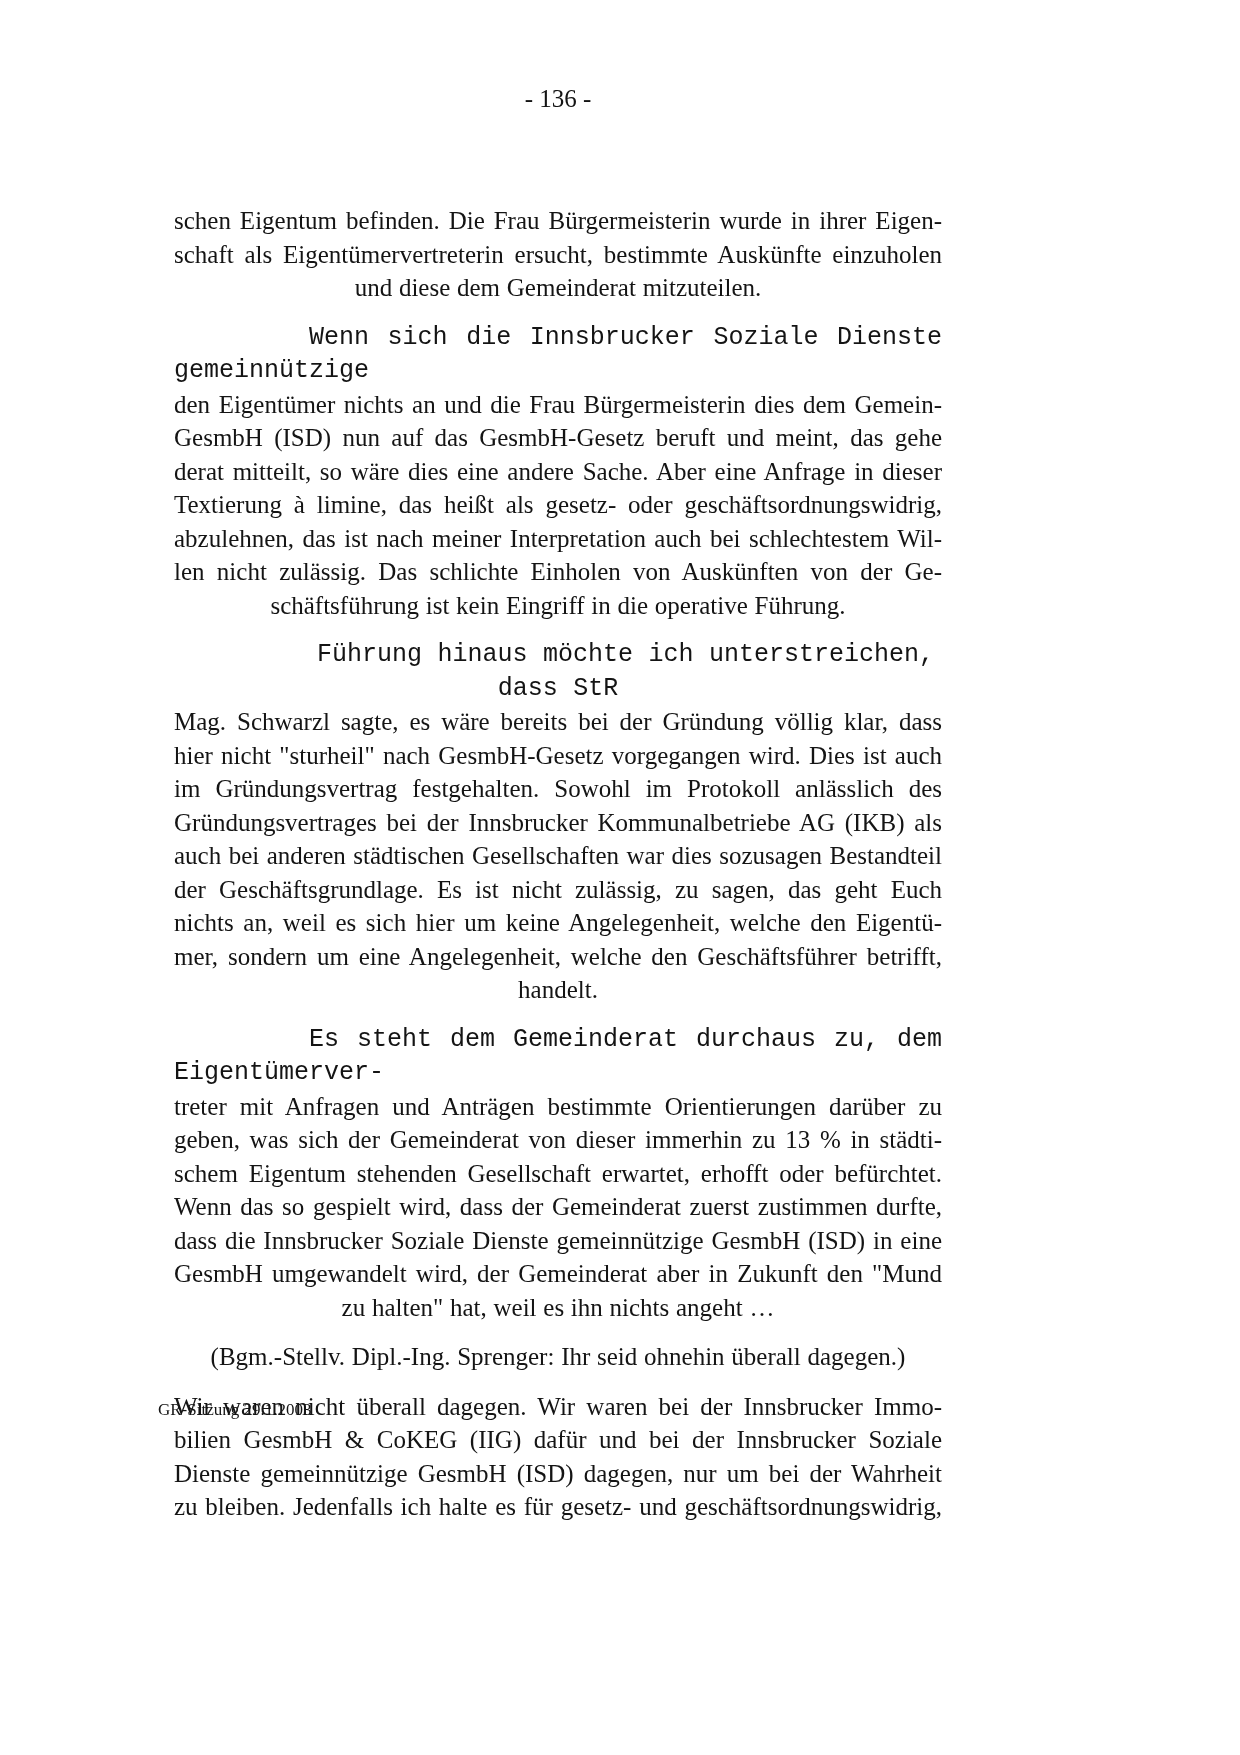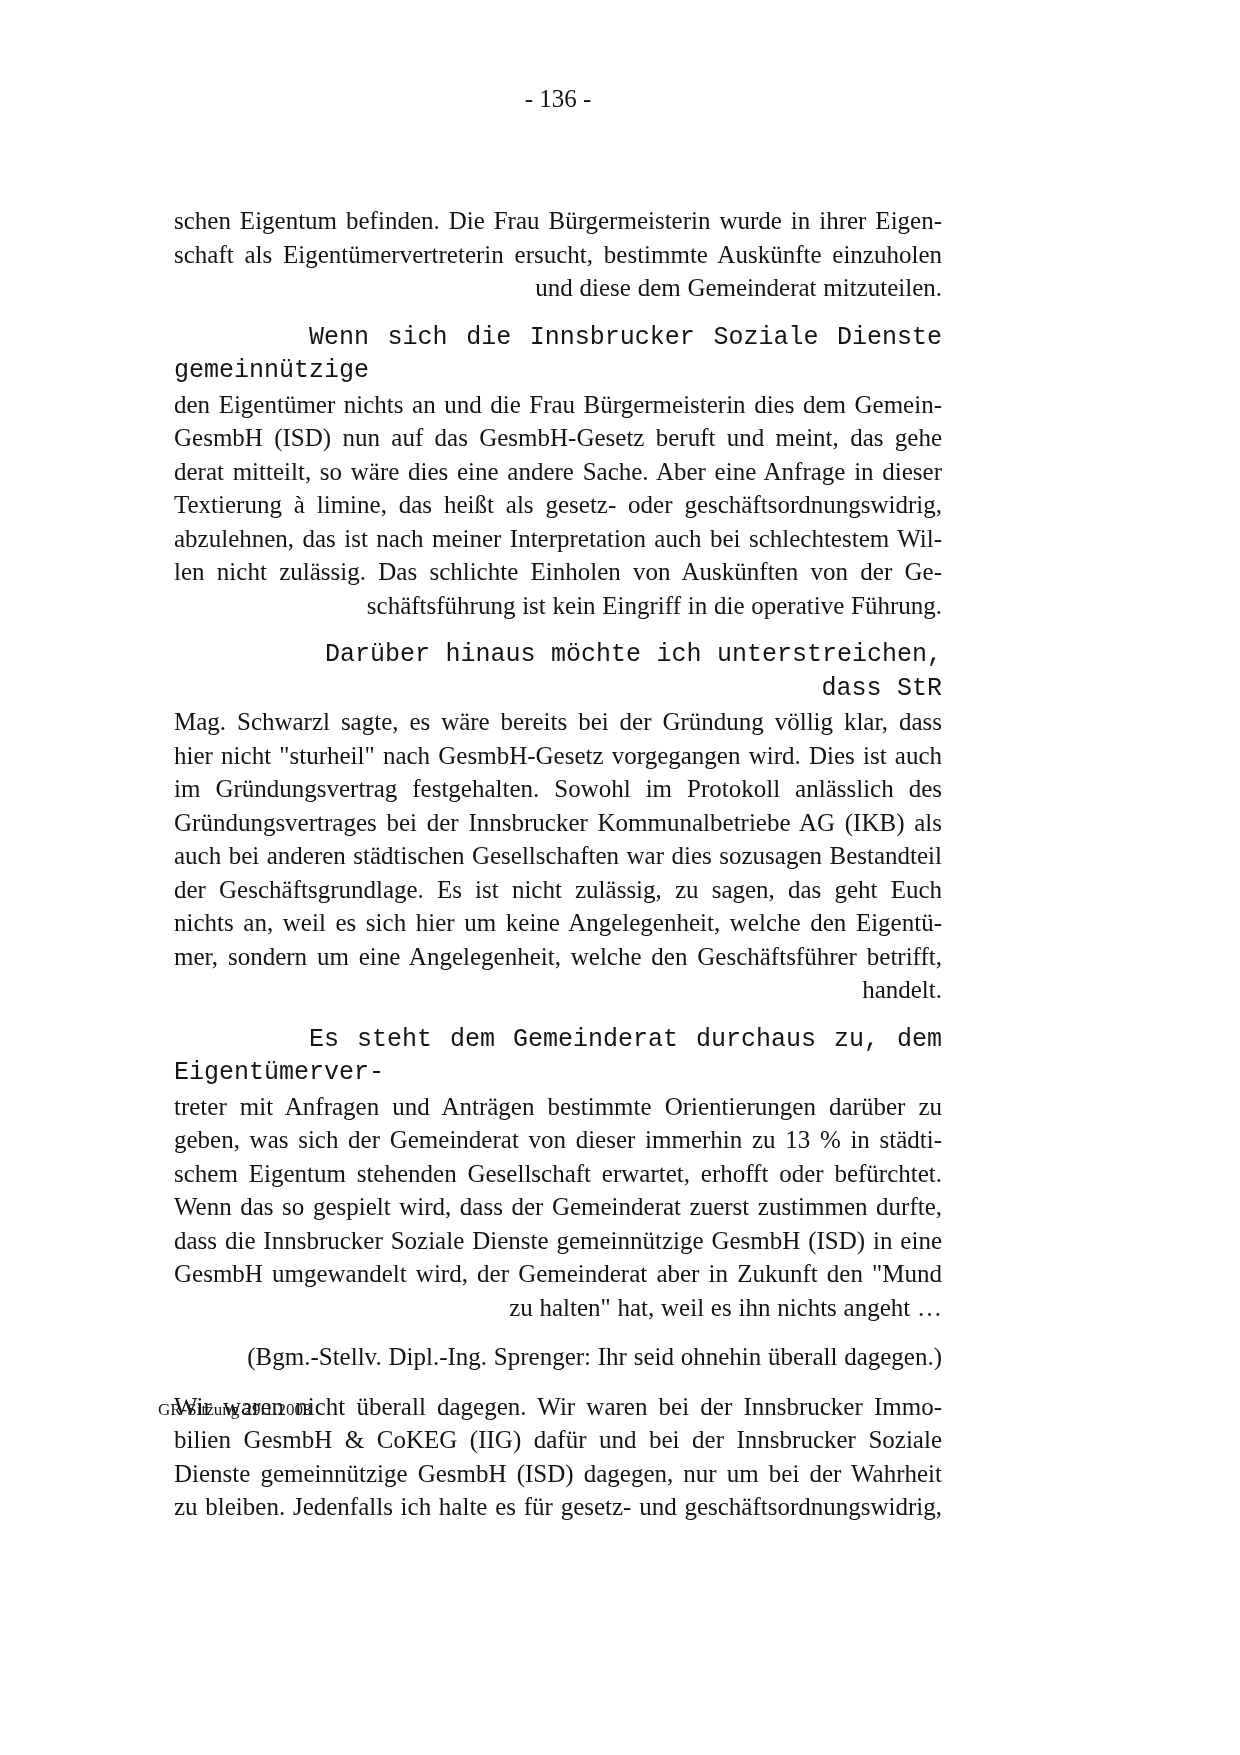--- a/index.html
+++ b/index.html
@@ -37,21 +37,21 @@
     font-size: 25px;
     line-height: 33.5px;
   }
   .paragraph { margin: 16px; }
   .line {
     text-align: justify;
     text-align-last: justify;
     word-spacing: 0.02em;
   }
   .line.no-just {
-    text-align: right;
+    text-align: center;
     text-align-last: auto;
   }
   .paragraph.indent .line:first-child {
     text-indent: 135px;
     font-family: Liberation Mono, monospace;
   }
   .footer {
     position: absolute;
     top: 1398px;
     left: 158px;
@@ -76,21 +76,21 @@
         <div class="line">Wenn sich die Innsbrucker Soziale Dienste gemeinnützige</div>
         <div class="line">den Eigentümer nichts an und die Frau Bürgermeisterin dies dem Gemein-</div>
         <div class="line">GesmbH (ISD) nun auf das GesmbH-Gesetz beruft und meint, das gehe</div>
         <div class="line">derat mitteilt, so wäre dies eine andere Sache. Aber eine Anfrage in dieser</div>
         <div class="line">Textierung à limine, das heißt als gesetz- oder geschäftsordnungswidrig,</div>
         <div class="line">abzulehnen, das ist nach meiner Interpretation auch bei schlechtestem Wil-</div>
         <div class="line">len nicht zulässig. Das schlichte Einholen von Auskünften von der Ge-</div>
         <div class="line no-just">schäftsführung ist kein Eingriff in die operative Führung.</div>
       </div>
     <div class="paragraph indent">
-        <div class="line no-just">Darüber hinaus möchte ich unterstreichen, dass StR</div>
+        <div class="line no-just">Führung hinaus möchte ich unterstreichen, dass StR</div>
         <div class="line">Mag. Schwarzl sagte, es wäre bereits bei der Gründung völlig klar, dass</div>
         <div class="line">hier nicht "sturheil" nach GesmbH-Gesetz vorgegangen wird. Dies ist auch</div>
         <div class="line">im Gründungsvertrag festgehalten. Sowohl im Protokoll anlässlich des</div>
         <div class="line">Gründungsvertrages bei der Innsbrucker Kommunalbetriebe AG (IKB) als</div>
         <div class="line">auch bei anderen städtischen Gesellschaften war dies sozusagen Bestandteil</div>
         <div class="line">der Geschäftsgrundlage. Es ist nicht zulässig, zu sagen, das geht Euch</div>
         <div class="line">nichts an, weil es sich hier um keine Angelegenheit, welche den Eigentü-</div>
         <div class="line">mer, sondern um eine Angelegenheit, welche den Geschäftsführer betrifft,</div>
         <div class="line no-just">handelt.</div>
       </div>

